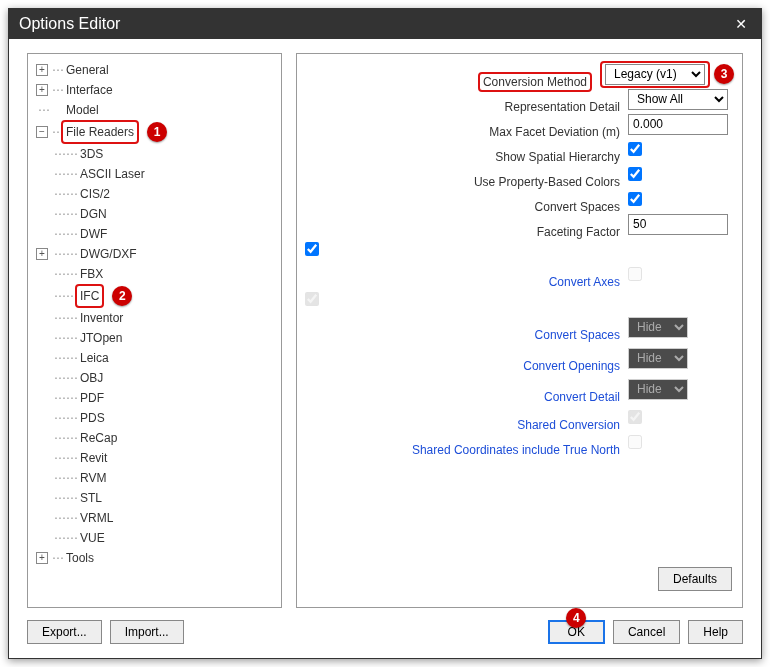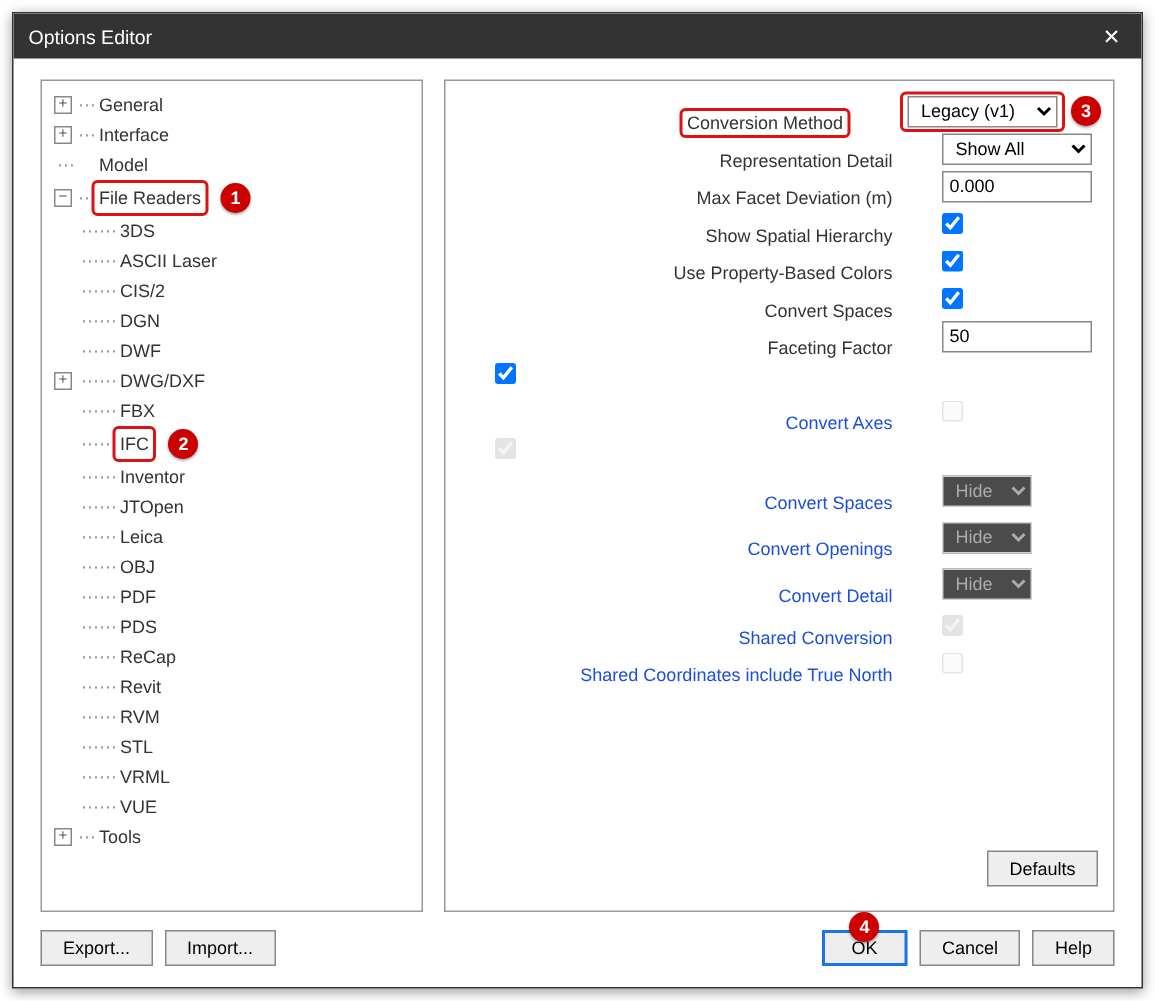--- a/index.html
+++ b/index.html
@@ -23,21 +23,21 @@
   }
   .titlebar {
     height: 30px;
     background: #333;
     color: #fff;
     display: flex;
     align-items: center;
     padding: 0 10px;
     justify-content: space-between;
   }
-  .titlebar .title { font-size: 13px; }
+  .titlebar .title { font-size: 16px; }
   .titlebar .close {
     width: 20px; height: 20px;
     display:flex; align-items:center; justify-content:center;
     cursor:pointer;
     font-size:14px;
   }
   .body {
     flex:1;
     padding:14px 18px 14px 18px;
     display:flex;
@@ -108,21 +108,20 @@
   .form-label {
     flex:1;
     text-align:right;
     padding-right:8px;
     margin-top:16px;
   }
   .form-control {
     width:106px;
     display:flex;
     align-items:center;
-    margin-left:25px;
   }
   .disabled-row .form-label { color:#1d4ed8; }
   select, input[type=text] {
     font-family:inherit;
     font-size:12px;
     height:21px;
     border:1px solid #888;
     background:#fff;
     padding:0 4px;
   }

